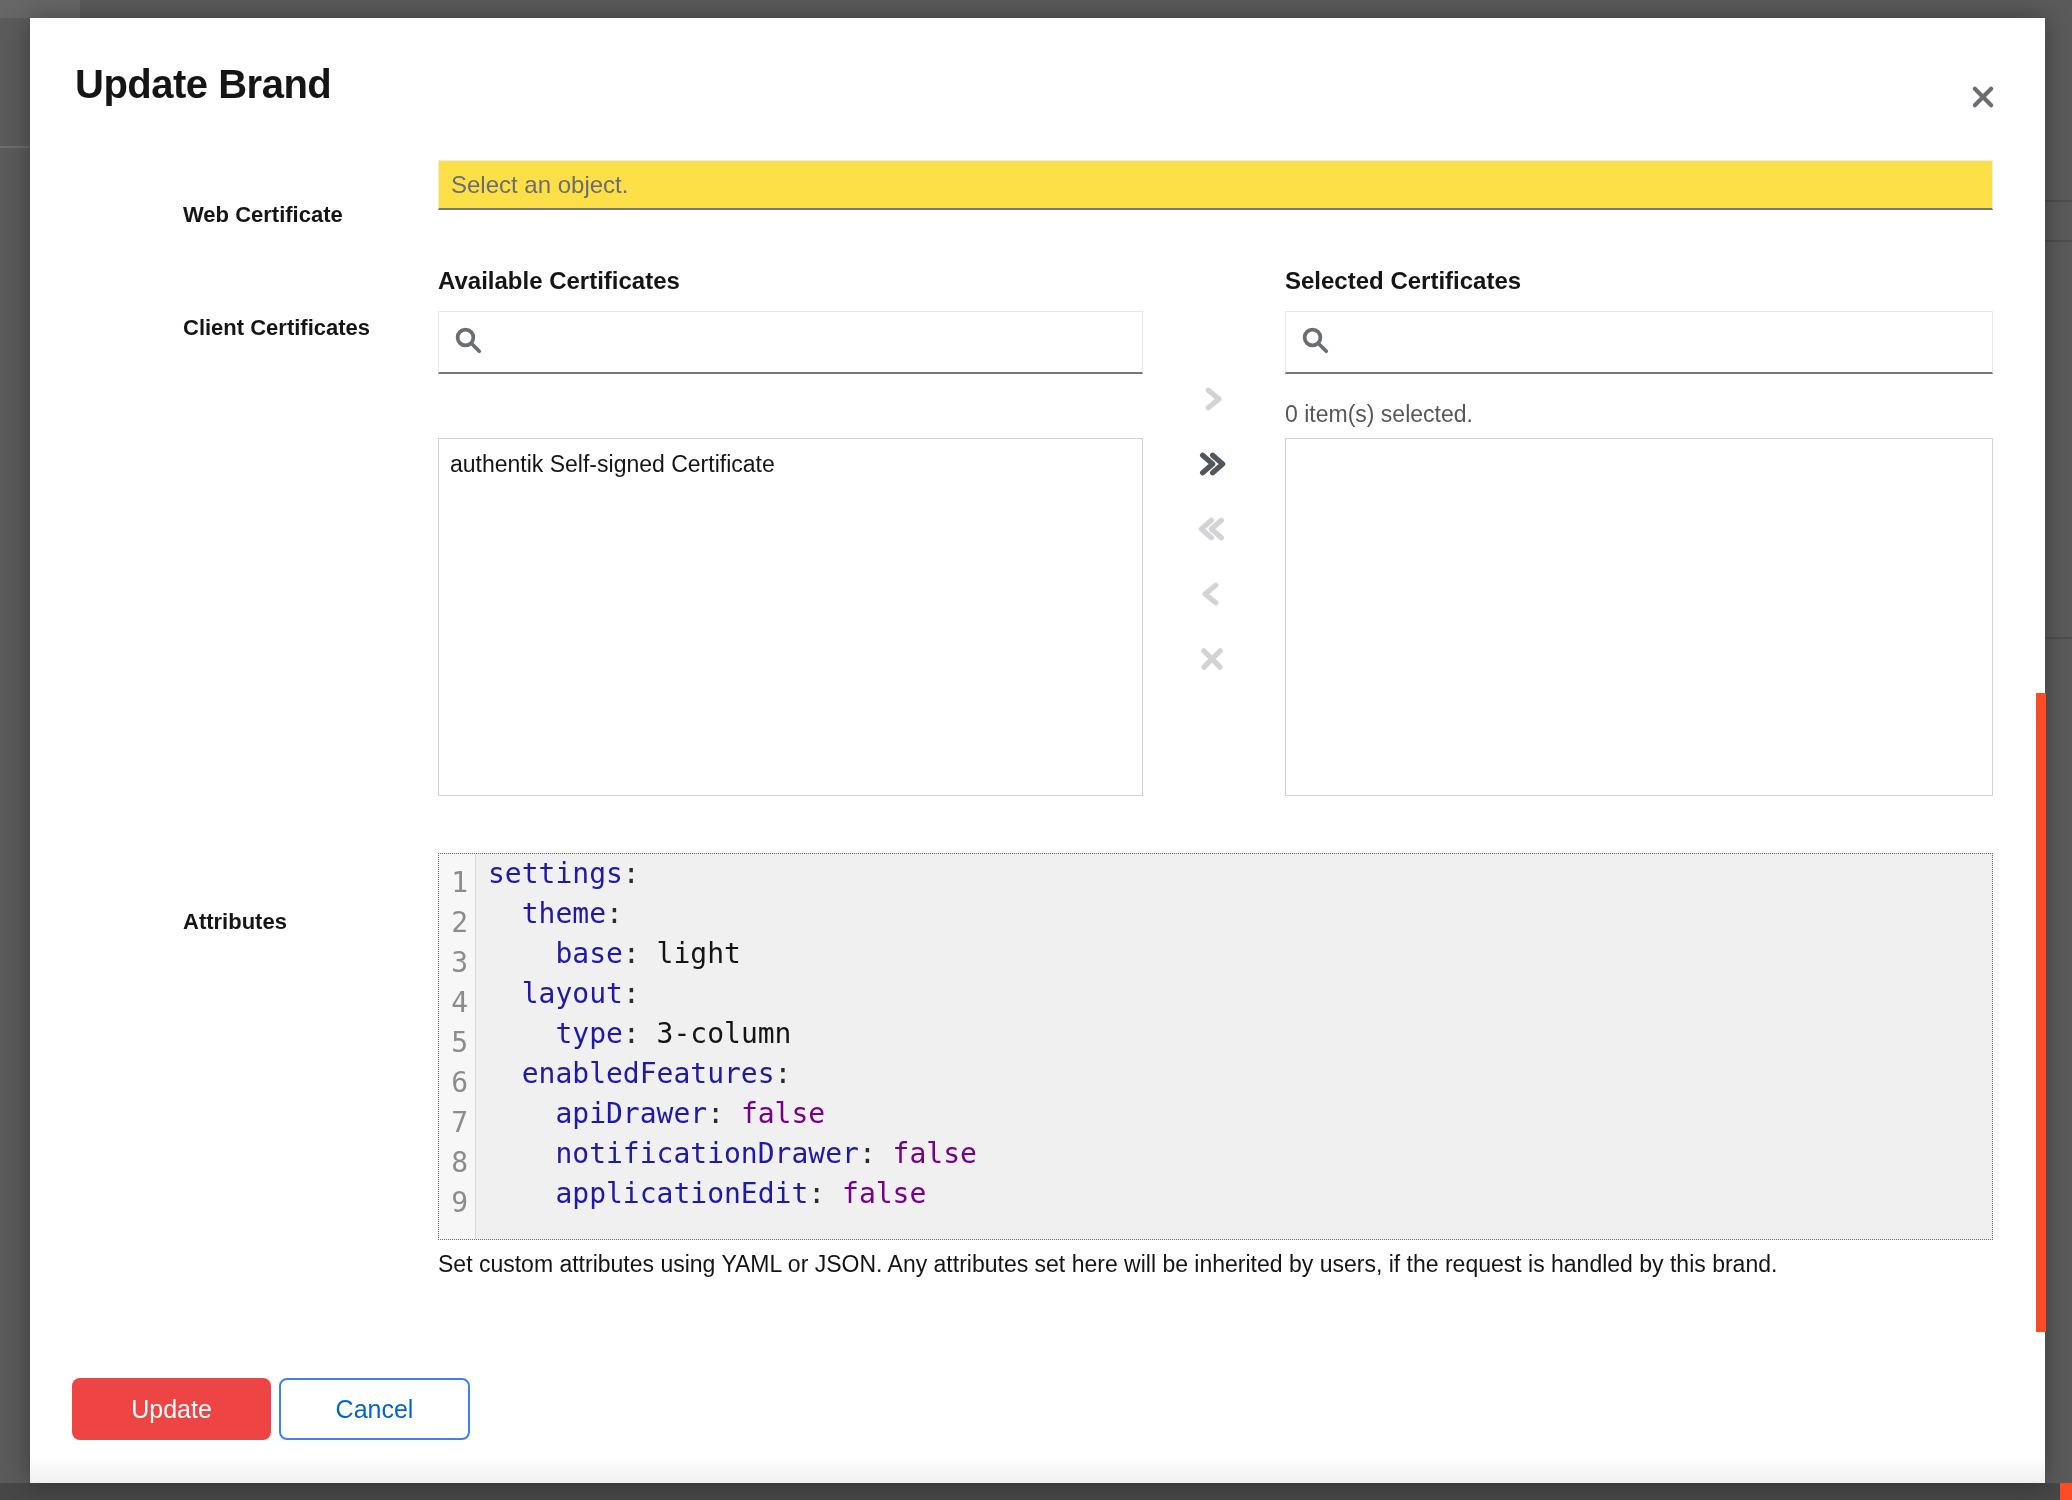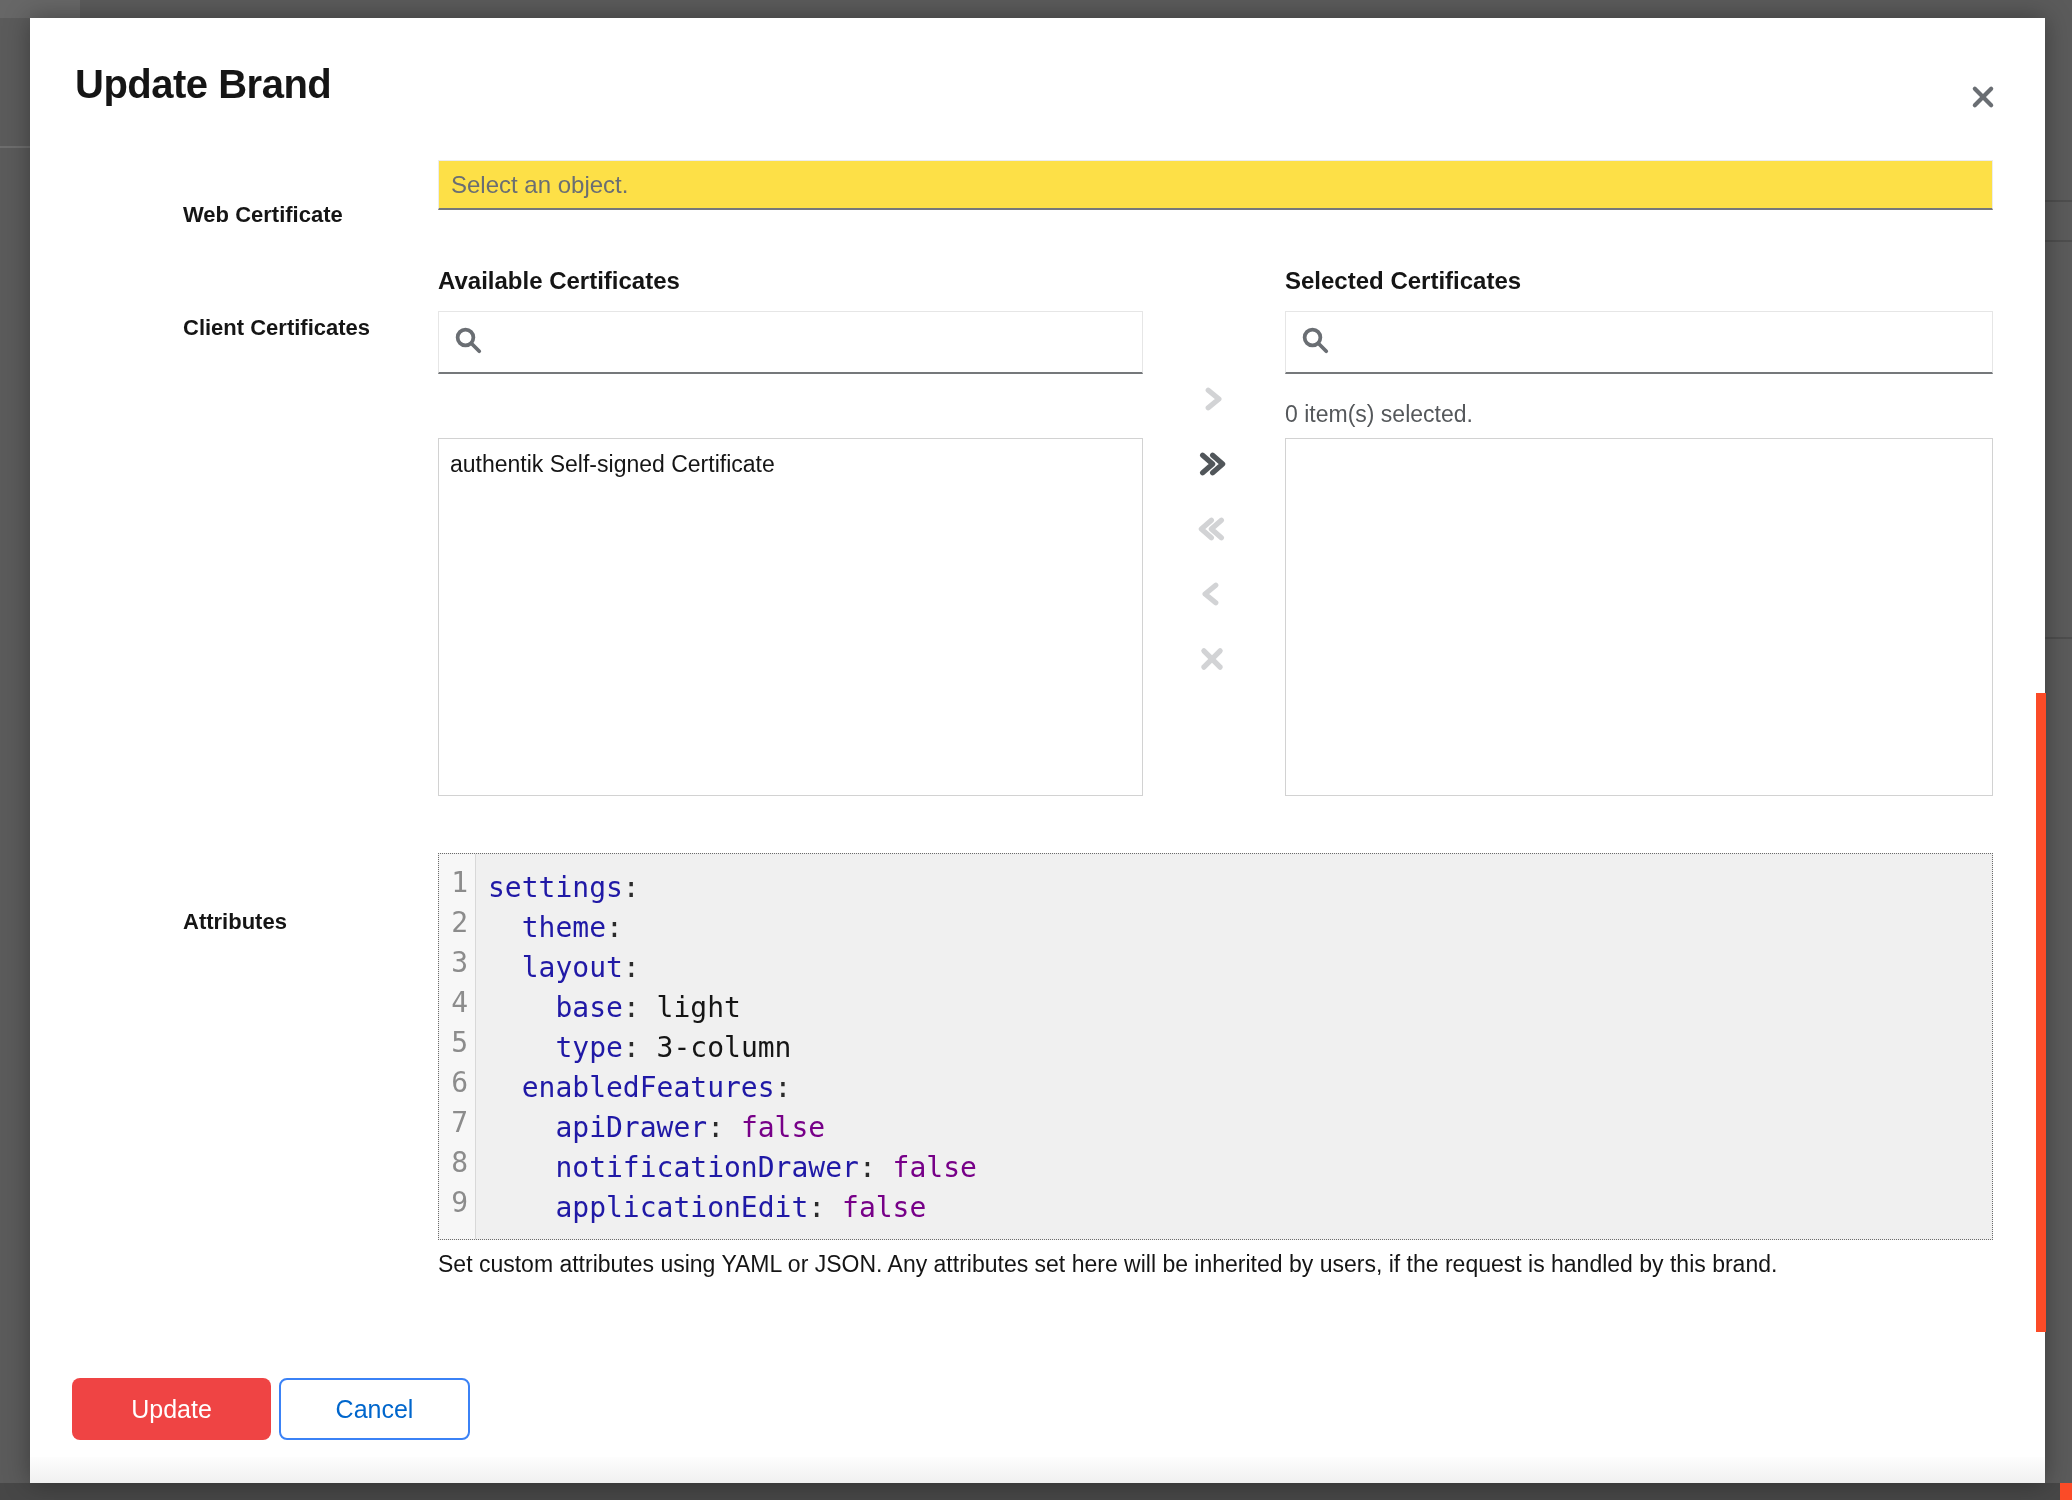--- a/index.html
+++ b/index.html
@@ -46,21 +46,21 @@
   .xfer-btn { width:44px; height:44px; background:none; border:none; color:#d2d3d5; cursor:default;
               display:flex; align-items:center; justify-content:center; }
   .xfer-btn.enabled { color:#51565a; cursor:pointer; }
 
   
   .code-editor { position:absolute; left:408px; top:835px; width:1555px; height:387px; background:#f0f0f0;
                  border:1px dotted #6b6b6b; display:flex; overflow:hidden; cursor:text; }
   .gutter { width:37px; background:#f7f7f7; border-right:1px solid #d8d8d8; padding-top:9px; }
   .gutter div { height:40px; line-height:40px; text-align:right; padding-right:7px; color:#8c8c8c;
                 font-family:"DejaVu Sans Mono", monospace; font-size:28px; }
-  .codearea { flex:1; padding:14px 0 0 12px; font-family:"DejaVu Sans Mono", monospace; font-size:28px; }
+  .codearea { flex:1; padding:0 0 0 12px; font-family:"DejaVu Sans Mono", monospace; font-size:28px; }
   .code-line { height:40px; line-height:40px; white-space:pre; }
   .yk  { color:#2019a6; }
   .ysep{ color:#2b2b2b; }
   .yv  { color:#151515; }
   .ykw { color:#770088; }
 
   .help-text { position:absolute; left:408px; top:1233px; width:1560px; font-size:23px; color:#151515; }
 
   .footer-strip { position:absolute; left:0; top:1439px; width:2015px; height:26px;
                   background:linear-gradient(#fdfdfd,#f0f0f0); }
@@ -173,22 +173,22 @@
           <div>4</div>
           <div>5</div>
           <div>6</div>
           <div>7</div>
           <div>8</div>
           <div>9</div>
         </div>
       <div class="codearea">
           <div class="code-line"><span class="yk">settings</span><span class="ysep">:</span></div>
           <div class="code-line">  <span class="yk">theme</span><span class="ysep">:</span></div>
+          <div class="code-line">    <span class="yk">base</span><span class="ysep">:</span> <span class="yv">light</span></div>
           <div class="code-line">  <span class="yk">layout</span><span class="ysep">:</span></div>
-          <div class="code-line">    <span class="yk">base</span><span class="ysep">:</span> <span class="yv">light</span></div>
           <div class="code-line">    <span class="yk">type</span><span class="ysep">:</span> <span class="yv">3-column</span></div>
           <div class="code-line">  <span class="yk">enabledFeatures</span><span class="ysep">:</span></div>
           <div class="code-line">    <span class="yk">apiDrawer</span><span class="ysep">:</span> <span class="ykw">false</span></div>
           <div class="code-line">    <span class="yk">notificationDrawer</span><span class="ysep">:</span> <span class="ykw">false</span></div>
           <div class="code-line">    <span class="yk">applicationEdit</span><span class="ysep">:</span> <span class="ykw">false</span></div>
         </div>
     </div>
 
     <div class="help-text">Set custom attributes using YAML or JSON. Any attributes set here will be inherited by users, if the request is handled by this brand.</div>
 

